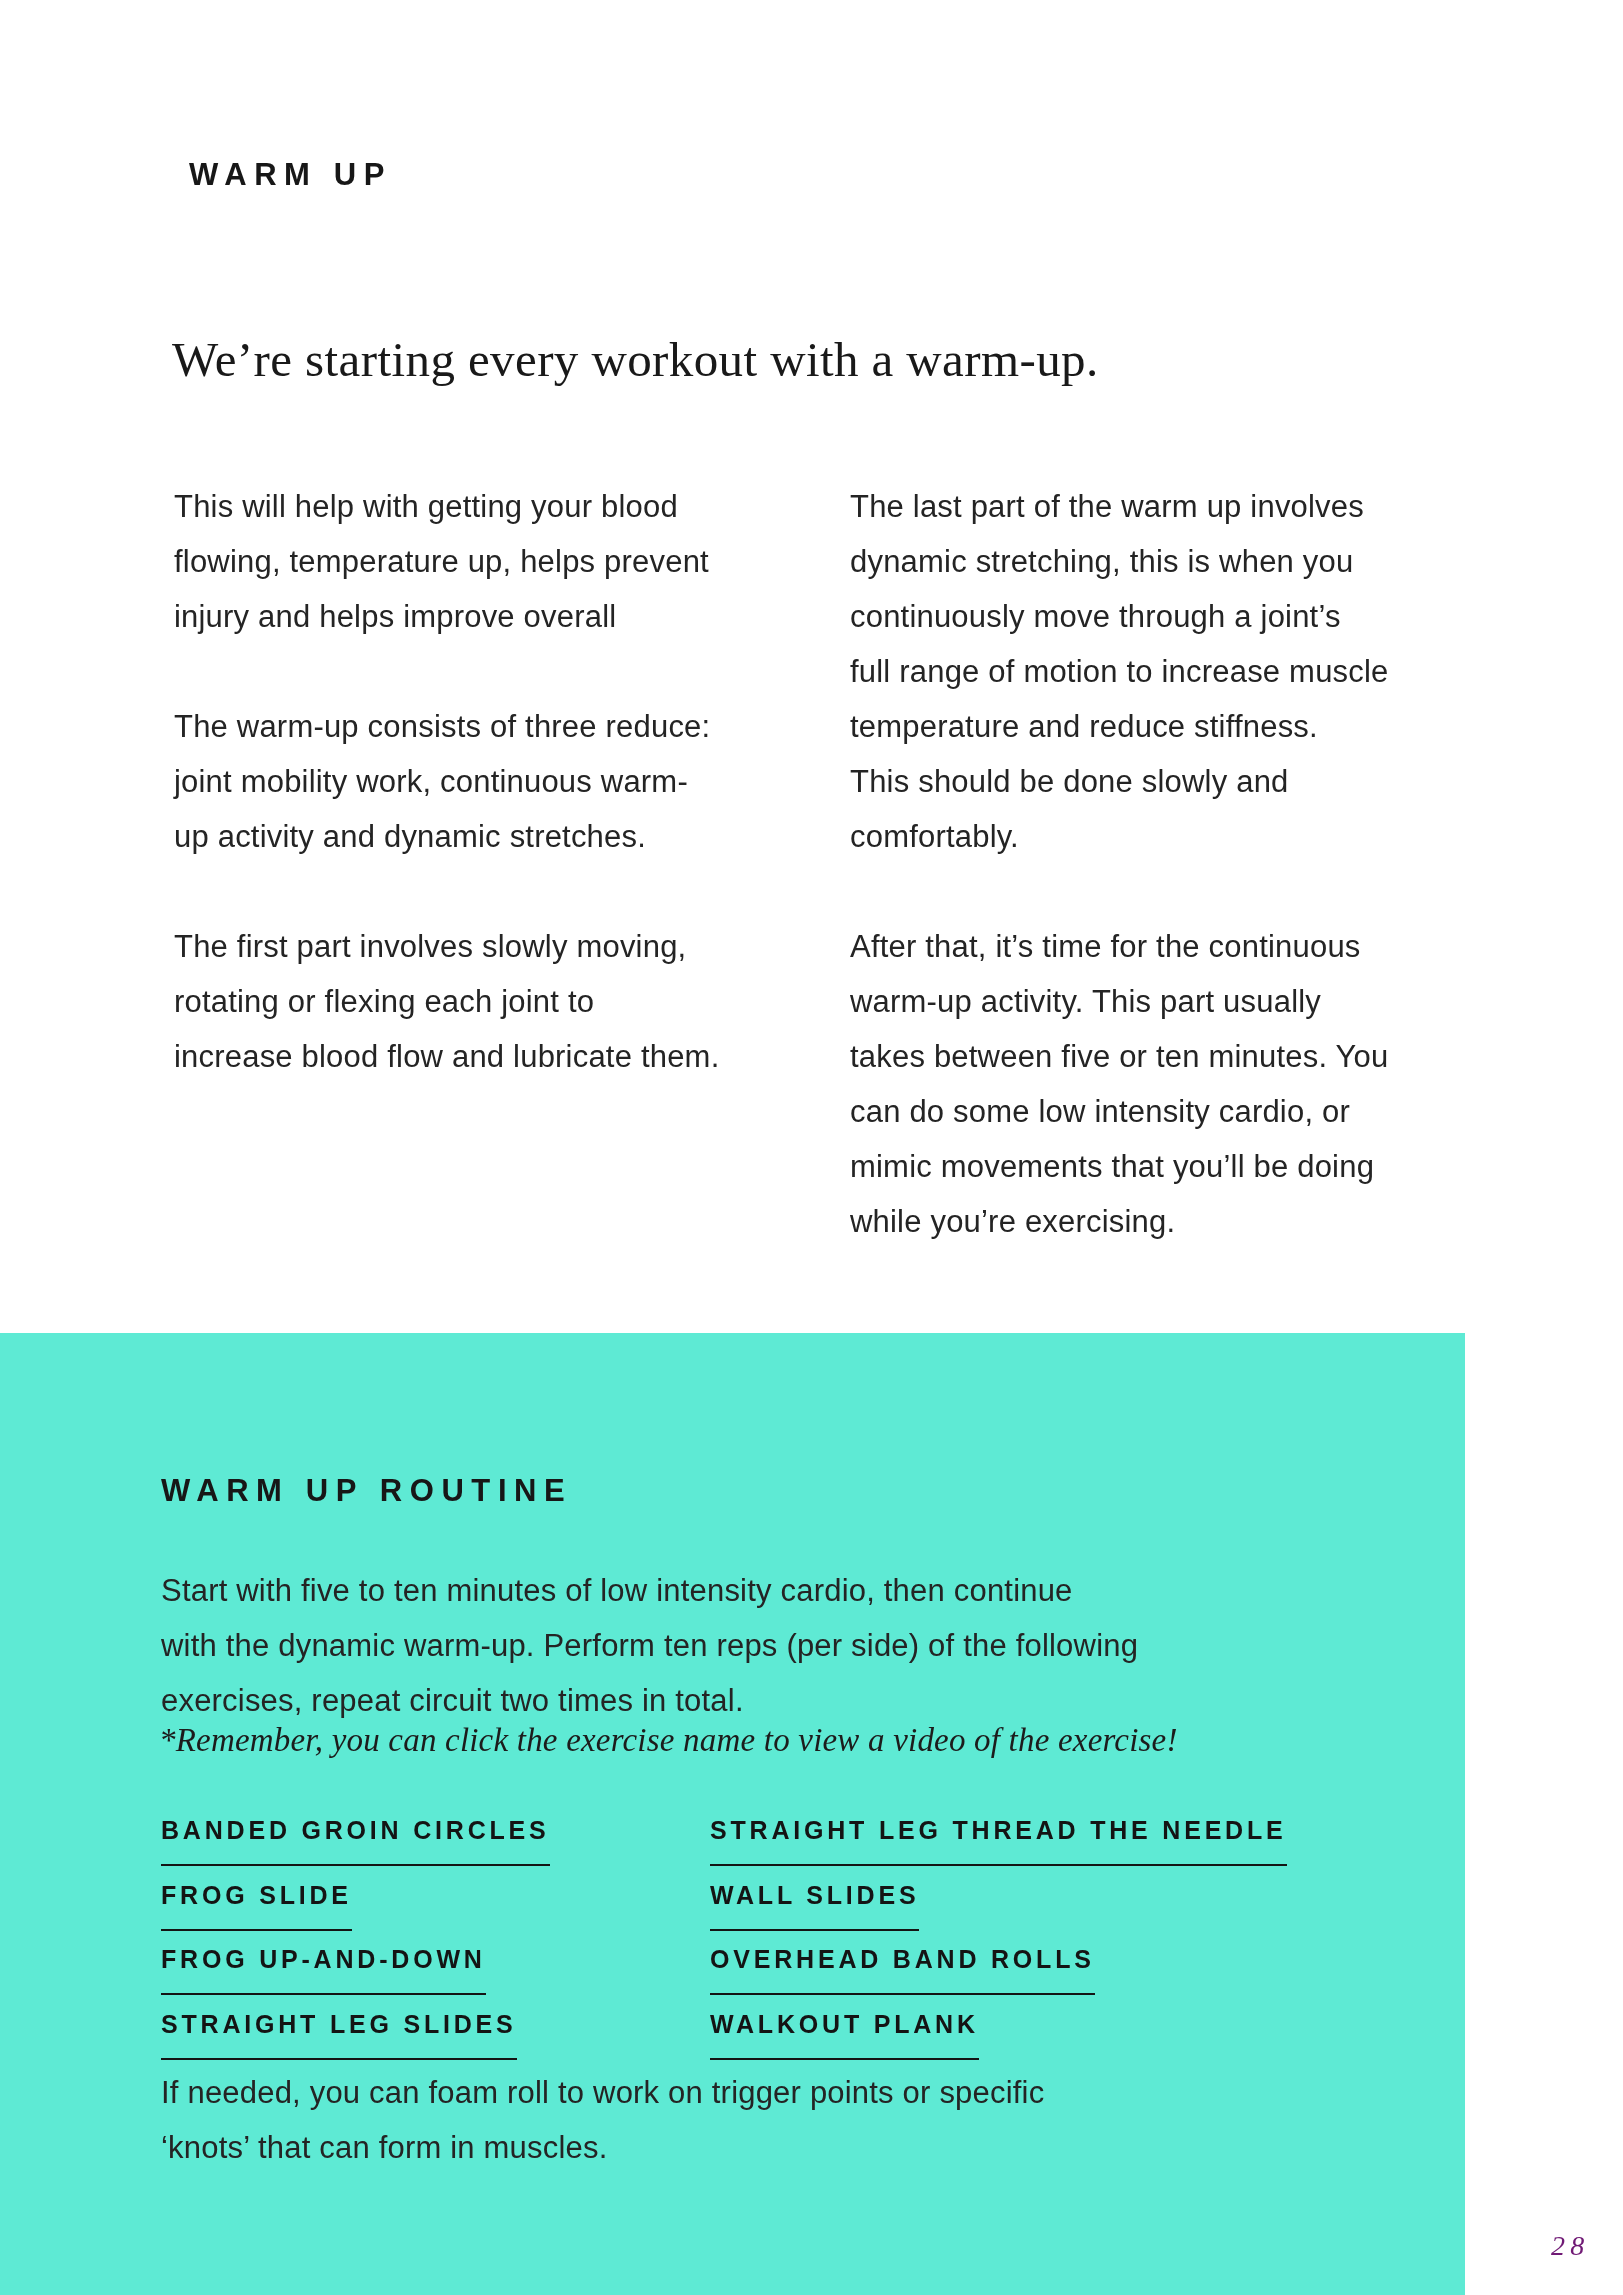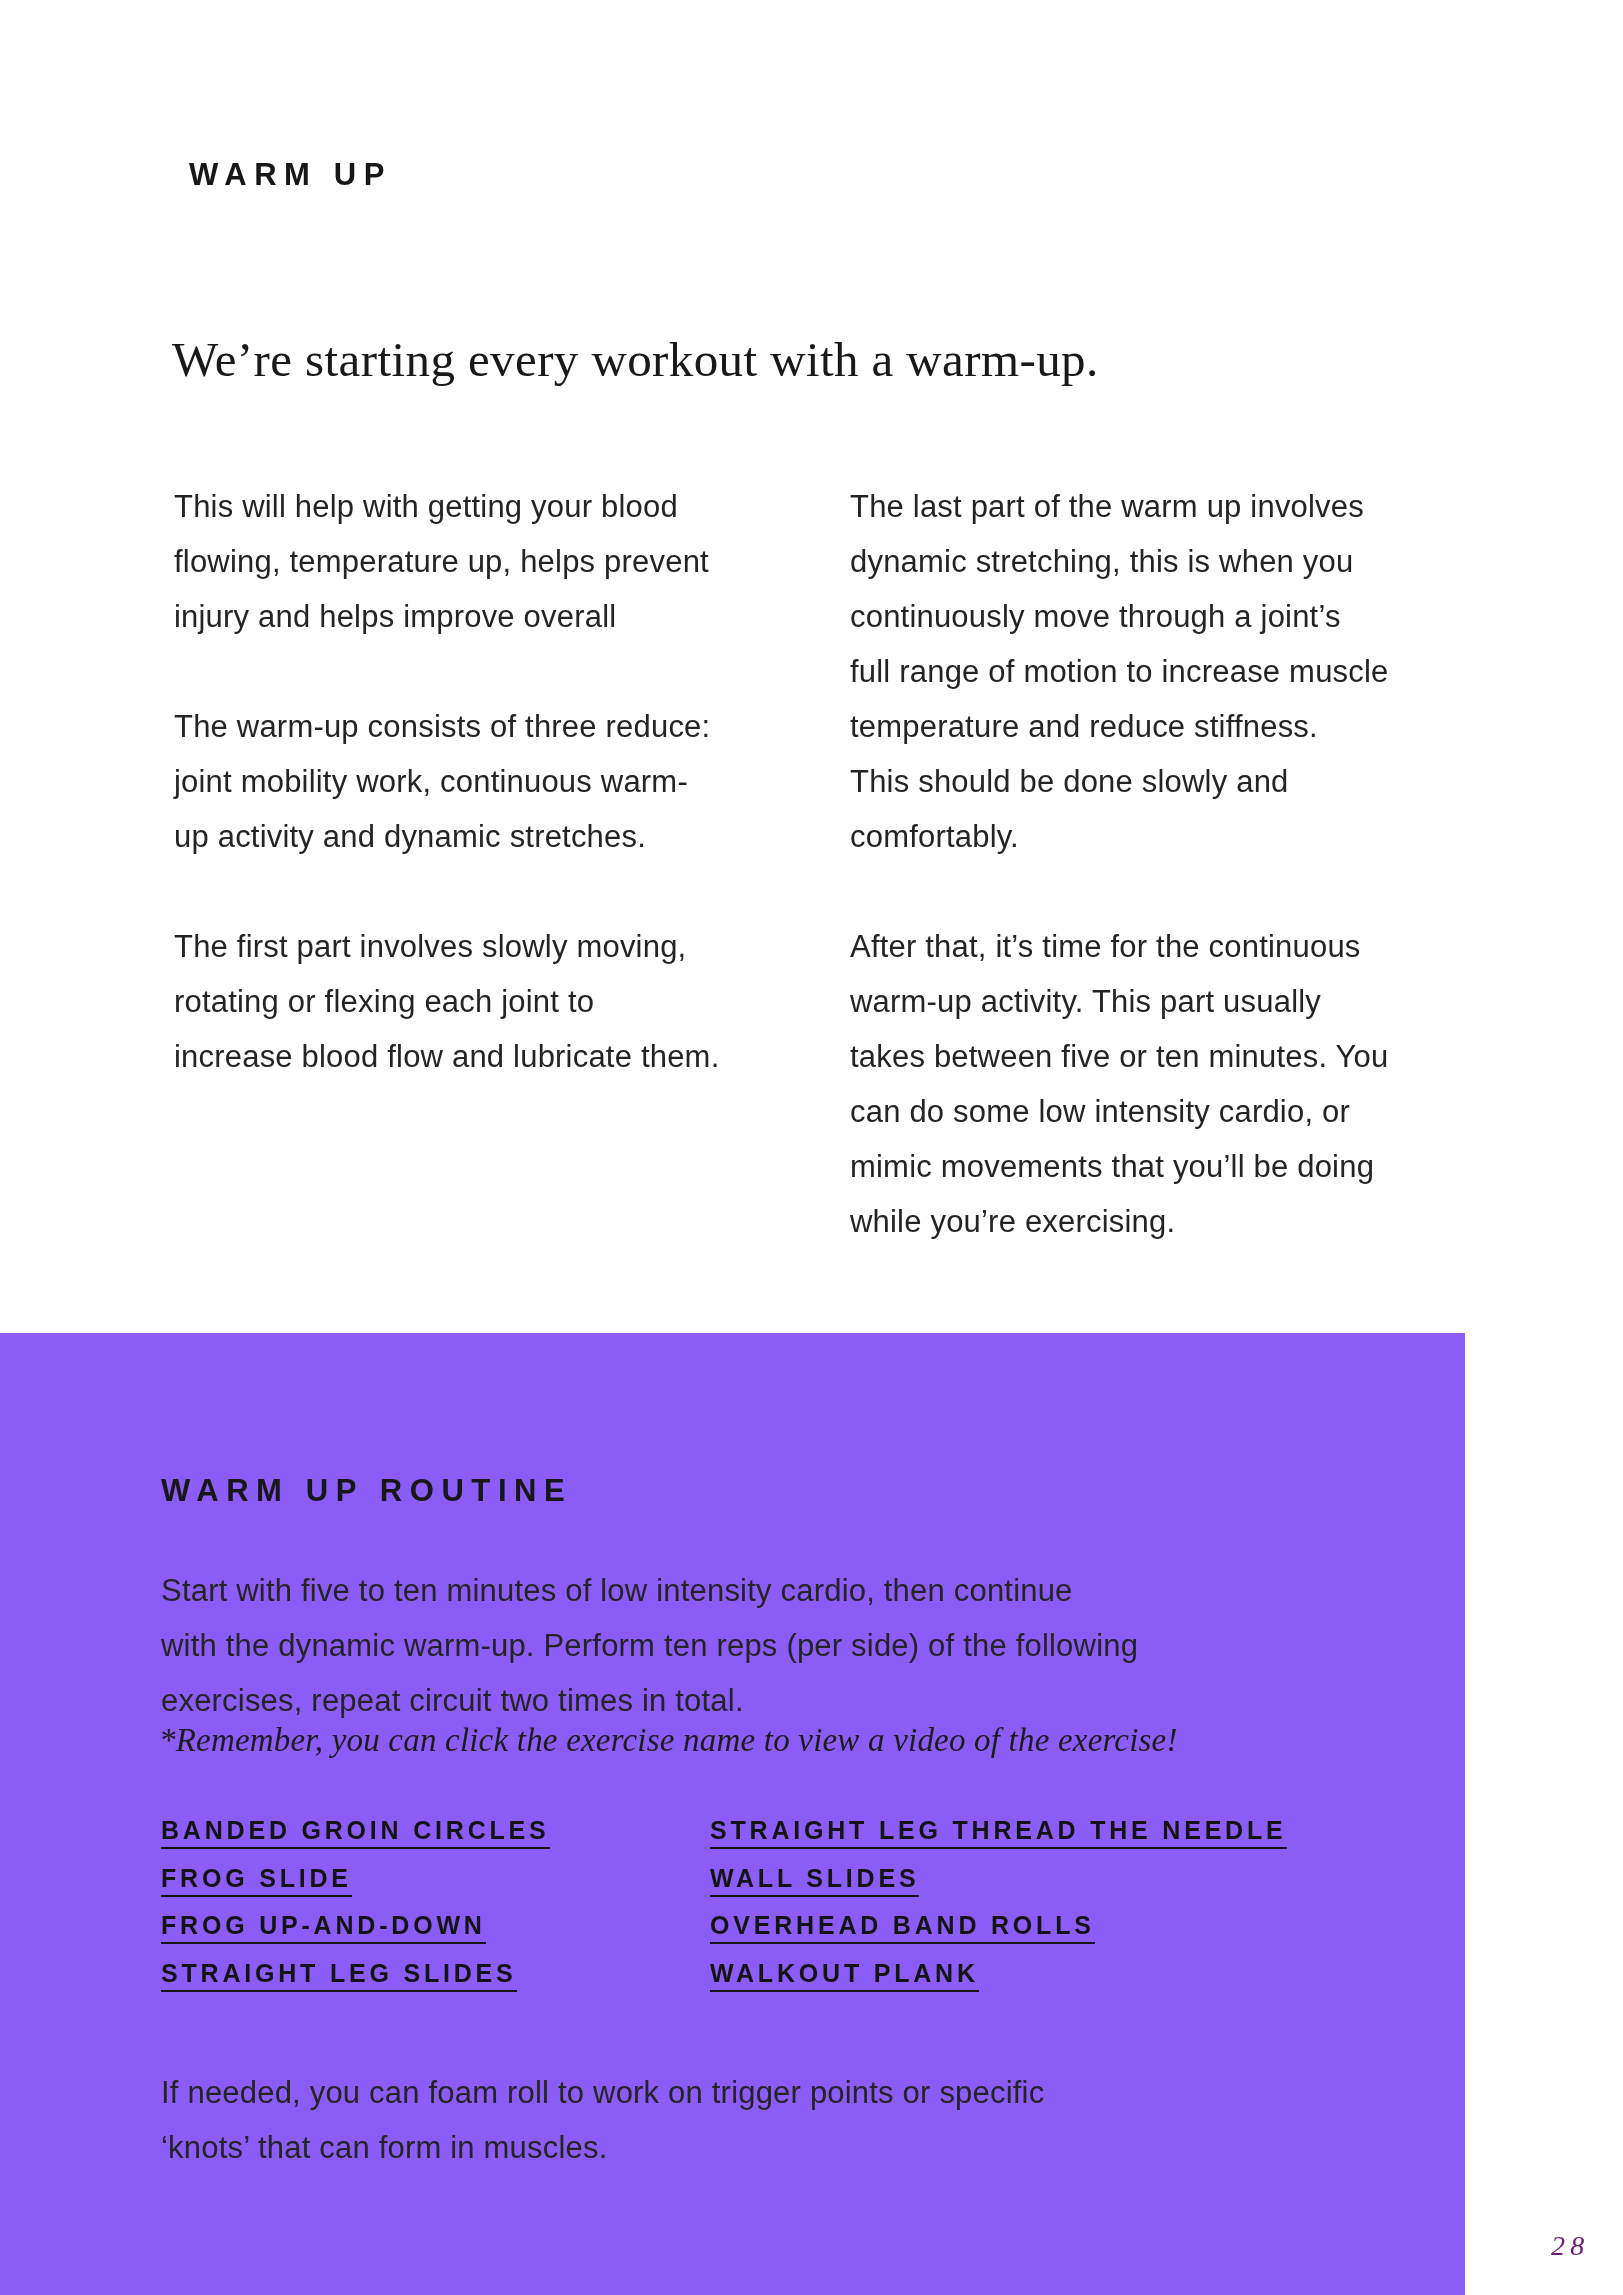--- a/index.html
+++ b/index.html
@@ -47,21 +47,21 @@
   .links{
     position:absolute;left:161px;top:485px;
     display:flex;align-items:flex-start;
   }
   .links-col{display:flex;flex-direction:column;align-items:flex-start;}
   .links-col-left{flex:0 0 549px;width:549px;}
   .exercise-link{
     display:inline-block;
     font-size:25px;line-height:1;font-weight:700;
     letter-spacing:3.8px;color:#141414;text-decoration:none;
-    padding-bottom:4px;margin-bottom:16.7px;
+    padding-bottom:21px;margin-bottom:16.7px;
     border-bottom:2.3px solid #141414;
     white-space:nowrap;cursor:pointer;
   }
   .routine-outro{position:absolute;left:161px;top:732px;}
   .page-number{
     position:absolute;left:1551px;top:2232px;
     font-family:"Liberation Serif","DejaVu Serif",serif;
     font-style:italic;font-size:28px;line-height:1;
     letter-spacing:5.3px;color:#701a75;
   }
@@ -107,21 +107,21 @@
           <div class="line">After that, it’s time for the continuous</div>
           <div class="line">warm-up activity. This part usually</div>
           <div class="line">takes between five or ten minutes. You</div>
           <div class="line">can do some low intensity cardio, or</div>
           <div class="line">mimic movements that you’ll be doing</div>
           <div class="line">while you’re exercising.</div>
         </div>
     </div>
   </div>
 
-  <section class="routine" style="background: #8b5cf6;">
+  <section class="routine" style="background: #5eead4;">
 
     <div class="kicker routine-kicker" style="position:absolute;">WARM UP ROUTINE</div>
 
     <div class="routine-intro body-text">
         <div class="line">Start with five to ten minutes of low intensity cardio, then continue</div>
         <div class="line">with the dynamic warm-up. Perform ten reps (per side) of the following</div>
         <div class="line">exercises, repeat circuit two times in total.</div>
       </div>
 
     <div class="routine-note">*Remember, you can click the exercise name to view a video of the exercise!</div>

